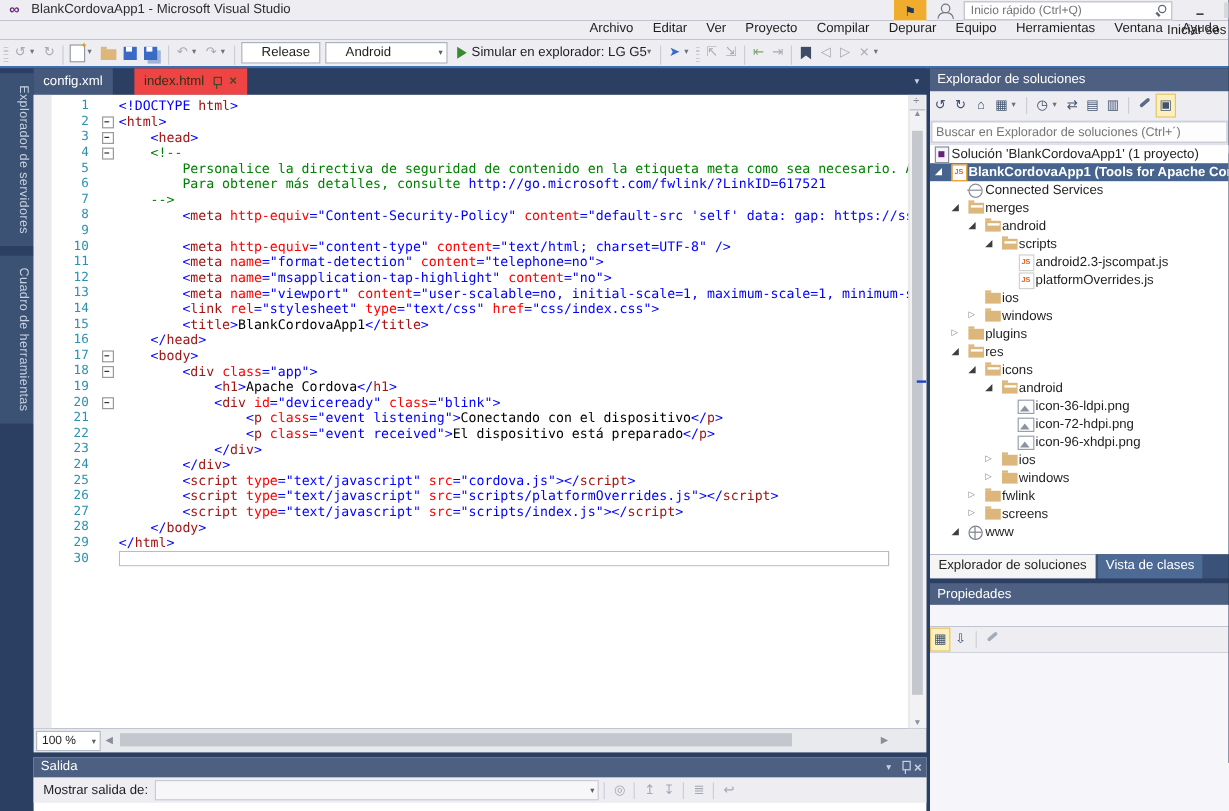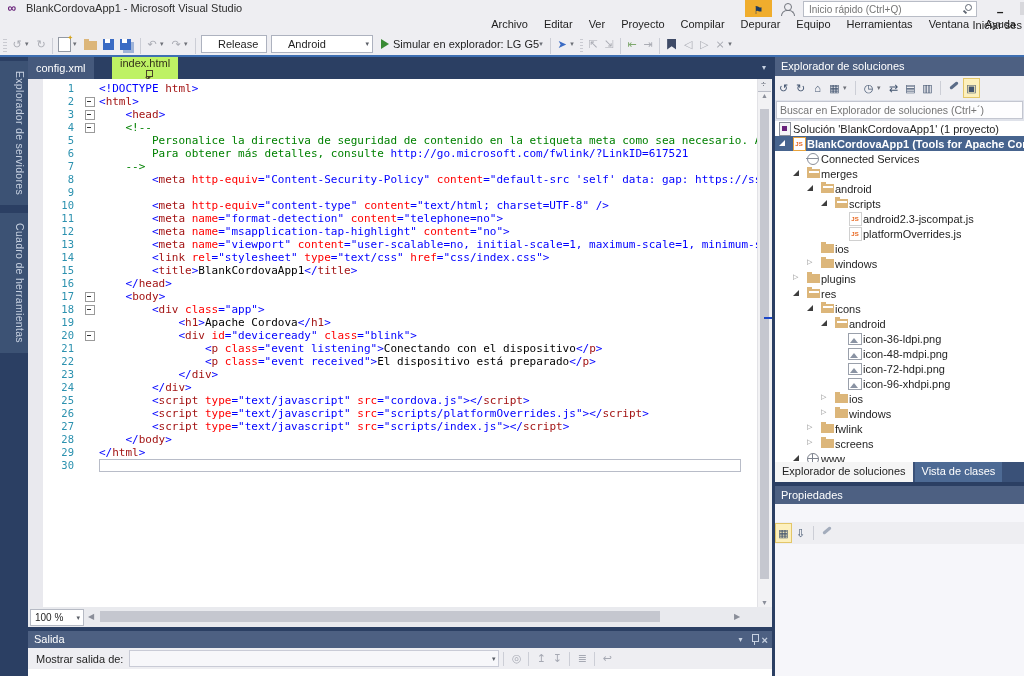--- a/index.html
+++ b/index.html
@@ -49,21 +49,21 @@
   .runlabel{color:#1e1e1e;white-space:nowrap;}
   .bookmark{width:9px;height:11px;background:#3e4a66;clip-path:polygon(0 0,100% 0,100% 100%,50% 70%,0 100%);margin:0 4px;}
   
   .sidestrip{position:absolute;left:0;top:57px;width:28px;bottom:0;background:#2b3f63;}
   .vtab{position:relative;margin:4px 0 8px 0;left:0;width:23px;background:#3c5274;color:#c6d0e0;
         writing-mode:vertical-rl;font-size:10.5px;padding:10px 4px 10px 3px;letter-spacing:.3px;}
   
   .tabwell{position:absolute;left:28px;top:57px;width:744px;height:22px;background:#2b3f63;}
   .dtab{position:absolute;top:0;height:22px;display:flex;align-items:center;padding:0 8px;font-size:11px;white-space:nowrap;}
   .dtab.inactive{background:#45597c;color:#fff;}
-  .dtab.active{background:#bef264;color:#33301a;flex-direction:column;}
+  .dtab.active{background:#ef4444;color:#33301a;}
   .pin{position:relative;width:8px;height:11px;margin-left:7px;}
   .pin::before{content:"";position:absolute;left:1px;top:1px;width:5px;height:5px;border:1px solid #4a4428;}
   .pin::after{content:"";position:absolute;left:3px;top:7px;width:1px;height:4px;background:#4a4428;}
   .closex{margin-left:6px;font-size:11px;font-weight:bold;color:#4a4428;line-height:20px;}
   .closex::after{content:"\00D7";}
   .tab-ddl{position:absolute;right:6px;top:6px;color:#c6d0e0;font-size:8px;}
   .tab-ddl::after{content:"\25BE";}
   
   .editor{position:absolute;left:28px;top:79px;width:744px;height:528px;background:#fff;overflow:hidden;}
   .bpmargin{position:absolute;left:0;top:0;width:15px;height:100%;background:#e9e9ee;}
@@ -445,27 +445,20 @@
           <span class="tico">
             <span class="ico-image"></span>
           </span>
           <span class="lbl">icon-36-ldpi.png</span>
         </div>
         <div class="trow" style="padding-left: 58px;">
           <span class="exp"></span>
           <span class="tico">
             <span class="ico-image"></span>
           </span>
-          <span class="lbl">icon-48-mdpi.png</span>
-        </div>
-        <div class="trow" style="padding-left: 58px;">
-          <span class="exp"></span>
-          <span class="tico">
-            <span class="ico-image"></span>
-          </span>
           <span class="lbl">icon-72-hdpi.png</span>
         </div>
         <div class="trow" style="padding-left: 58px;">
           <span class="exp"></span>
           <span class="tico">
             <span class="ico-image"></span>
           </span>
           <span class="lbl">icon-96-xhdpi.png</span>
         </div>
         <div class="trow" style="padding-left: 44px;">

